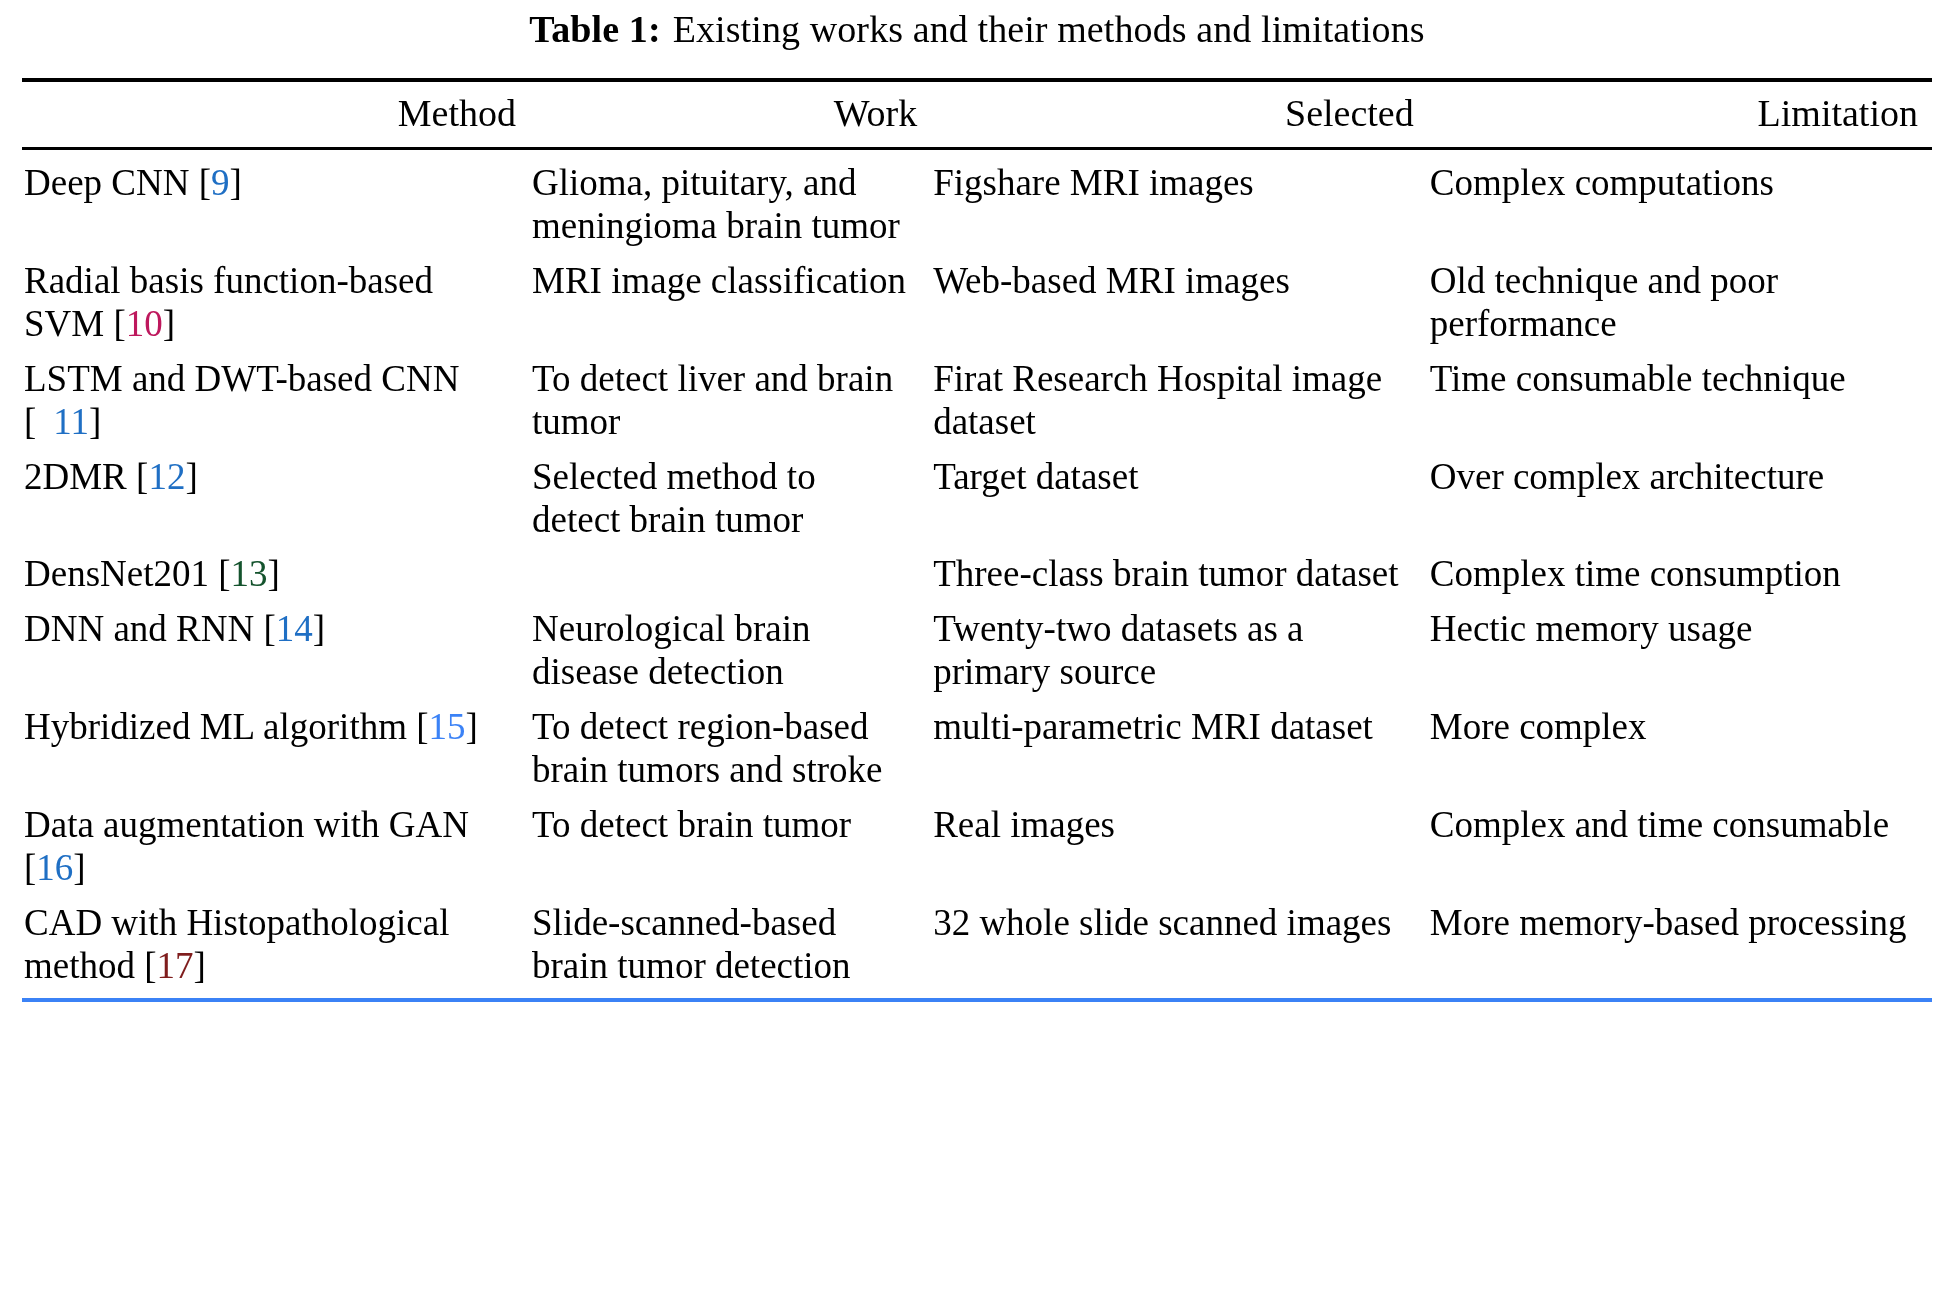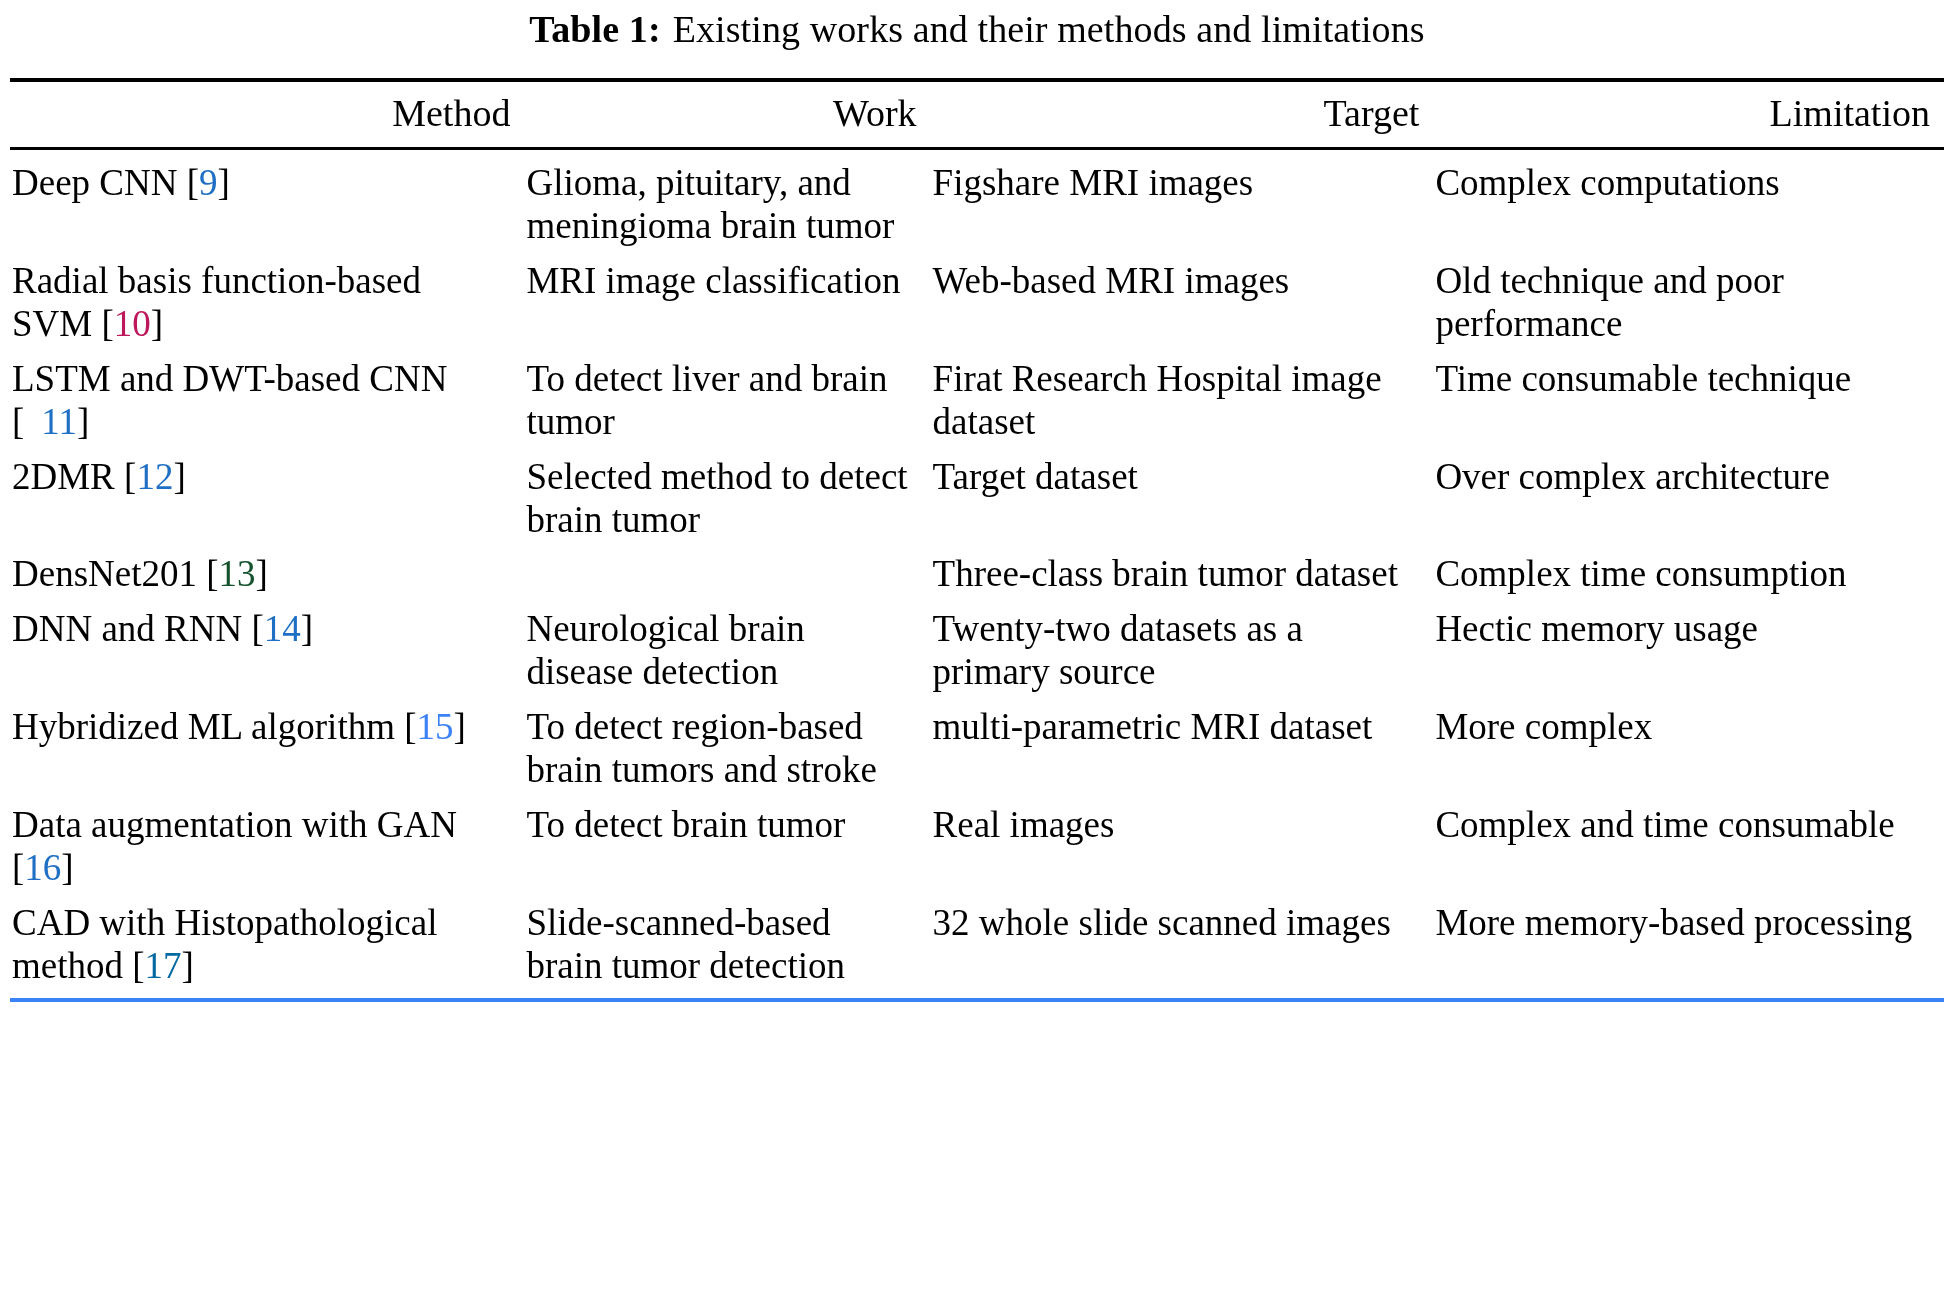--- a/index.html
+++ b/index.html
@@ -12,21 +12,21 @@
     height: 1312px;
     font-family: "Liberation Serif", "DejaVu Serif", serif;
     color: #000000;
     overflow: hidden;
   }
   .page {
     width: 1954px;
     height: 1312px;
     position: relative;
     box-sizing: border-box;
-    padding: 0 10px;
+    padding: 0 22px;
   }
   .caption {
     text-align: center;
     font-size: 38px;
     line-height: 1.25;
     padding: 6px 0 24px 0;
     letter-spacing: 0.1px;
   }
   .caption .caption-label {
     font-weight: bold;
@@ -88,21 +88,21 @@
     <colgroup>
       <col class="c-method">
       <col class="c-work">
       <col class="c-dataset">
       <col class="c-limit">
     </colgroup>
     <thead>
       <tr class="head-row">
         <th>Method</th>
         <th>Work</th>
-        <th>Target</th>
+        <th>Selected</th>
         <th>Limitation</th>
       </tr>
     </thead>
     <tbody id="tbody">
         <tr>
           <td><span>Deep CNN</span> <span class="brk">[</span><a class="ref" href="#" style="text-decoration: none; color: rgb(31, 111, 196);">9</a><span class="brk">]</span></td>
           <td>Glioma, pituitary, and meningioma brain tumor</td>
           <td>Figshare MRI images</td>
           <td>Complex computations</td>
         </tr>
@@ -144,21 +144,21 @@
           <td>multi-parametric MRI dataset</td>
           <td>More complex</td>
         </tr>
         <tr>
           <td><span>Data augmentation with GAN</span> <span class="brk">[</span><a class="ref" href="#" style="text-decoration: none; color: rgb(31, 111, 196);">16</a><span class="brk">]</span></td>
           <td>To detect brain tumor</td>
           <td>Real images</td>
           <td>Complex and time consumable</td>
         </tr>
         <tr>
-          <td><span>CAD with Histopathological method</span> <span class="brk">[</span><a class="ref" href="#" style="text-decoration: none; color: #0369a1; margin-top: 44px;">17</a><span class="brk">]</span></td>
+          <td><span>CAD with Histopathological method</span> <span class="brk">[</span><a class="ref" href="#" style="text-decoration: none; color: #7f1d1d; margin-top: 44px;">17</a><span class="brk">]</span></td>
           <td>Slide-scanned-based brain tumor detection</td>
           <td>32 whole slide scanned images</td>
           <td>More memory-based processing</td>
         </tr>
       </tbody>
   </table>
 
 </div>
 
 </body></html>

